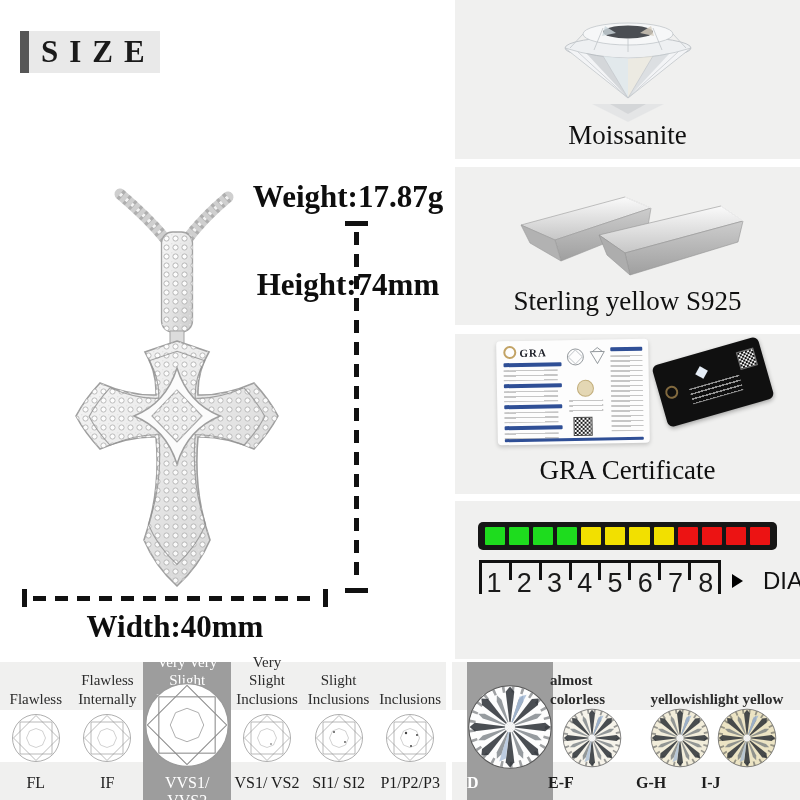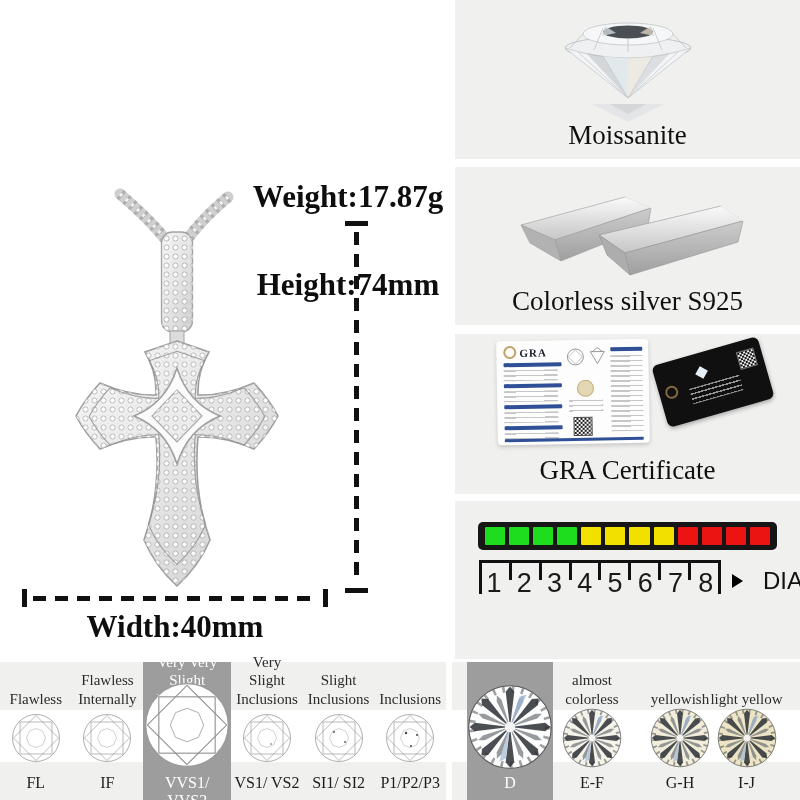--- a/index.html
+++ b/index.html
@@ -74,21 +74,21 @@
   .white-strip{position:absolute;left:0;right:0;top:48px;height:52px;background:#fff;}
   .cols{position:absolute;inset:0;display:flex;}
   .gcol{flex:1;position:relative;text-align:center;}
   .gcol.hl{background:#9d9d9d;}
   .col-name{height:46px;display:flex;align-items:flex-end;justify-content:center;
             font-size:15px;line-height:1.22;color:#2c2c2c;padding:0 2px 3px;}
   .hl .col-name{color:#fff;}
   .col-diamond{height:54px;display:flex;align-items:center;justify-content:center;}
   .col-grade{margin-top:9px;font-size:16px;color:#1e1e1e;}
   .hl .col-grade{color:#fff;}
-  .ccol{position:absolute;top:0;height:138px;text-align:center;}
+  .ccol{position:absolute;top:0;height:138px;text-align:left;font-weight:bold;}
   .ccol.hl{background:#9d9d9d;}
   .big-wire{margin-top:-26px;}
   .big-photo{margin-top:-22px;}
   svg{display:block;}
   .center-svg{margin:0 auto;}
 </style>
 </head>
 <body>
 
 <div id="stage">
@@ -120,20 +120,24 @@
         <path d="M50,50 L47,17 L50,10 L53,17 Z" fill="#6a7076" opacity=".7" transform="rotate(337.5 50 50)"></path>
         <path d="M50,50 L42,14 L48,8 Z" fill="#9fb6d4" opacity=".8" transform="rotate(30 50 50)"></path>
         <path d="M50,50 L42,14 L48,8 Z" fill="#9fb6d4" opacity=".7" transform="rotate(200 50 50)"></path>
         <circle cx="50" cy="50" r="44" fill="none" stroke="#2c3136" stroke-width="7" stroke-dasharray="3 8" opacity=".45"></circle>
         <circle cx="50" cy="50" r="48" fill="none" stroke="#555" stroke-width="1.2"></circle>
         <circle cx="50" cy="50" r="6" fill="#ffffff" opacity=".85"></circle>
       </g>
     </defs>
   </svg>
 
+  <div class="size-block">
+    <div class="size-bar"></div>
+    <div class="size-title">SIZE</div>
+  </div>
 
   <svg style="position:absolute;left:0;top:0" width="455" height="655" viewBox="0 0 455 655">
     <defs>
       <linearGradient id="silver" x1="0" y1="0" x2="1" y2="1">
         <stop offset="0" stop-color="#f8f8f8"></stop>
           <stop offset=".5" stop-color="#e6e6e6"></stop>
           <stop offset="1" stop-color="#cdcdcd"></stop>
       </linearGradient>
       <pattern id="pave" width="9" height="9" patternUnits="userSpaceOnUse">
         <circle cx="4.5" cy="4.5" r="2.6" fill="#ffffff" stroke="#a9a9a9" stroke-width="0.9"></circle>
@@ -217,21 +221,21 @@
         <polygon points="52,63 148,31 145,49 58,84" fill="url(#barFront)"></polygon>
         <polygon points="18,48 52,63 58,84 27,66" fill="#b2b2b2"></polygon>
       </g>
       <g stroke="#949494" stroke-width="0.6">
         <polygon points="96,58 218,29 240,44 122,76" fill="url(#barTop)"></polygon>
         <polygon points="122,76 240,44 235,65 127,98" fill="url(#barFront)"></polygon>
         <polygon points="96,58 122,76 127,98 104,78" fill="#adadad"></polygon>
       </g>
       <path d="M122,20 L148,31 M218,29 L240,44" stroke="#ffffff" stroke-width="1.2" opacity=".7"></path>
     </svg>
-    <div class="card-caption">Colorless silver S925</div>
+    <div class="card-caption">Sterling yellow S925</div>
   </div>
 
   <div class="card card3">
     <div class="cert-white">
       <div class="gra-row">
         <div class="gold-ring"></div>
         <div class="gra-text">GRA</div>
       </div>
       <div class="cert-el blue-bar" style="left:7px;top:22px;width:58px"></div>
       <div class="cert-el cert-lines" style="left:7px;top:29px;width:54px;height:11px"></div>

